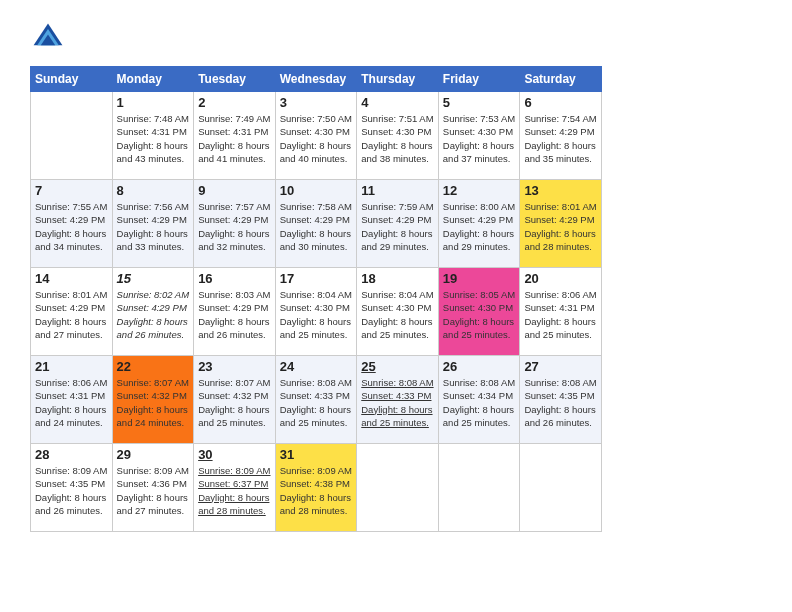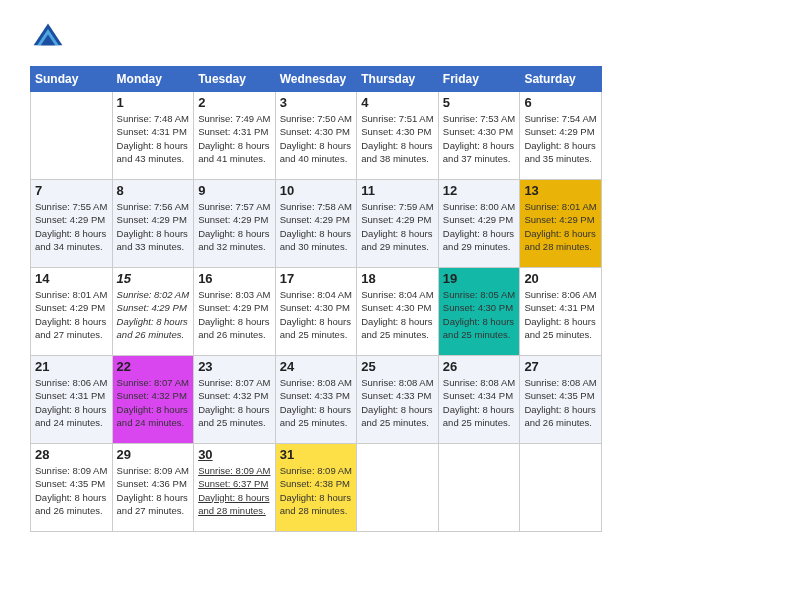--- a/index.html
+++ b/index.html
@@ -176,21 +176,21 @@
             <div class="day-info"><span>Sunrise: 7:58 AM</span><br><span>Sunset: 4:29 PM</span><br><span>Daylight: 8 hours and 30 minutes.</span></div>
           </td>
           <td style="background: rgb(240, 243, 250);">
             <span class="day-num">11</span>
             <div class="day-info"><span>Sunrise: 7:59 AM</span><br><span>Sunset: 4:29 PM</span><br><span>Daylight: 8 hours and 29 minutes.</span></div>
           </td>
           <td style="background: rgb(240, 243, 250);">
             <span class="day-num">12</span>
             <div class="day-info"><span>Sunrise: 8:00 AM</span><br><span>Sunset: 4:29 PM</span><br><span>Daylight: 8 hours and 29 minutes.</span></div>
           </td>
-          <td style="background: #eab308; margin-left: 18px;">
+          <td style="background: #fde047; margin-left: 18px;">
             <span class="day-num">13</span>
             <div class="day-info"><span>Sunrise: 8:01 AM</span><br><span>Sunset: 4:29 PM</span><br><span>Daylight: 8 hours and 28 minutes.</span></div>
           </td>
         </tr>
         <tr class="week-row">
           <td style="background: rgb(255, 255, 255); margin-top: 26px;">
             <span class="day-num">14</span>
             <div class="day-info"><span>Sunrise: 8:01 AM</span><br><span>Sunset: 4:29 PM</span><br><span>Daylight: 8 hours and 27 minutes.</span></div>
           </td>
           <td style="background: rgb(255, 255, 255); font-style: italic;">
@@ -202,47 +202,47 @@
             <div class="day-info"><span>Sunrise: 8:03 AM</span><br><span>Sunset: 4:29 PM</span><br><span>Daylight: 8 hours and 26 minutes.</span></div>
           </td>
           <td style="background: rgb(255, 255, 255);">
             <span class="day-num">17</span>
             <div class="day-info"><span>Sunrise: 8:04 AM</span><br><span>Sunset: 4:30 PM</span><br><span>Daylight: 8 hours and 25 minutes.</span></div>
           </td>
           <td style="background: rgb(255, 255, 255);">
             <span class="day-num">18</span>
             <div class="day-info"><span>Sunrise: 8:04 AM</span><br><span>Sunset: 4:30 PM</span><br><span>Daylight: 8 hours and 25 minutes.</span></div>
           </td>
-          <td style="background: #14b8a6;">
+          <td style="background: #ec4899;">
             <span class="day-num">19</span>
             <div class="day-info"><span>Sunrise: 8:05 AM</span><br><span>Sunset: 4:30 PM</span><br><span>Daylight: 8 hours and 25 minutes.</span></div>
           </td>
           <td style="background: rgb(255, 255, 255);">
             <span class="day-num">20</span>
             <div class="day-info"><span>Sunrise: 8:06 AM</span><br><span>Sunset: 4:31 PM</span><br><span>Daylight: 8 hours and 25 minutes.</span></div>
           </td>
         </tr>
         <tr class="week-row" style="background: rgb(245, 247, 252);">
           <td style="background: rgb(240, 243, 250);">
             <span class="day-num">21</span>
             <div class="day-info"><span>Sunrise: 8:06 AM</span><br><span>Sunset: 4:31 PM</span><br><span>Daylight: 8 hours and 24 minutes.</span></div>
           </td>
-          <td style="background: #d946ef;">
+          <td style="background: #f97316;">
             <span class="day-num">22</span>
             <div class="day-info"><span>Sunrise: 8:07 AM</span><br><span>Sunset: 4:32 PM</span><br><span>Daylight: 8 hours and 24 minutes.</span></div>
           </td>
           <td style="background: rgb(240, 243, 250); margin-left: 30px;">
             <span class="day-num">23</span>
             <div class="day-info"><span>Sunrise: 8:07 AM</span><br><span>Sunset: 4:32 PM</span><br><span>Daylight: 8 hours and 25 minutes.</span></div>
           </td>
           <td style="background: rgb(240, 243, 250);">
             <span class="day-num">24</span>
             <div class="day-info"><span>Sunrise: 8:08 AM</span><br><span>Sunset: 4:33 PM</span><br><span>Daylight: 8 hours and 25 minutes.</span></div>
           </td>
-          <td style="background: rgb(240, 243, 250);">
+          <td style="background: rgb(240, 243, 250); text-decoration: underline;">
             <span class="day-num">25</span>
             <div class="day-info"><span>Sunrise: 8:08 AM</span><br><span>Sunset: 4:33 PM</span><br><span>Daylight: 8 hours and 25 minutes.</span></div>
           </td>
           <td style="background: rgb(240, 243, 250);">
             <span class="day-num">26</span>
             <div class="day-info"><span>Sunrise: 8:08 AM</span><br><span>Sunset: 4:34 PM</span><br><span>Daylight: 8 hours and 25 minutes.</span></div>
           </td>
           <td style="background: rgb(240, 243, 250);">
             <span class="day-num">27</span>
             <div class="day-info"><span>Sunrise: 8:08 AM</span><br><span>Sunset: 4:35 PM</span><br><span>Daylight: 8 hours and 26 minutes.</span></div>

